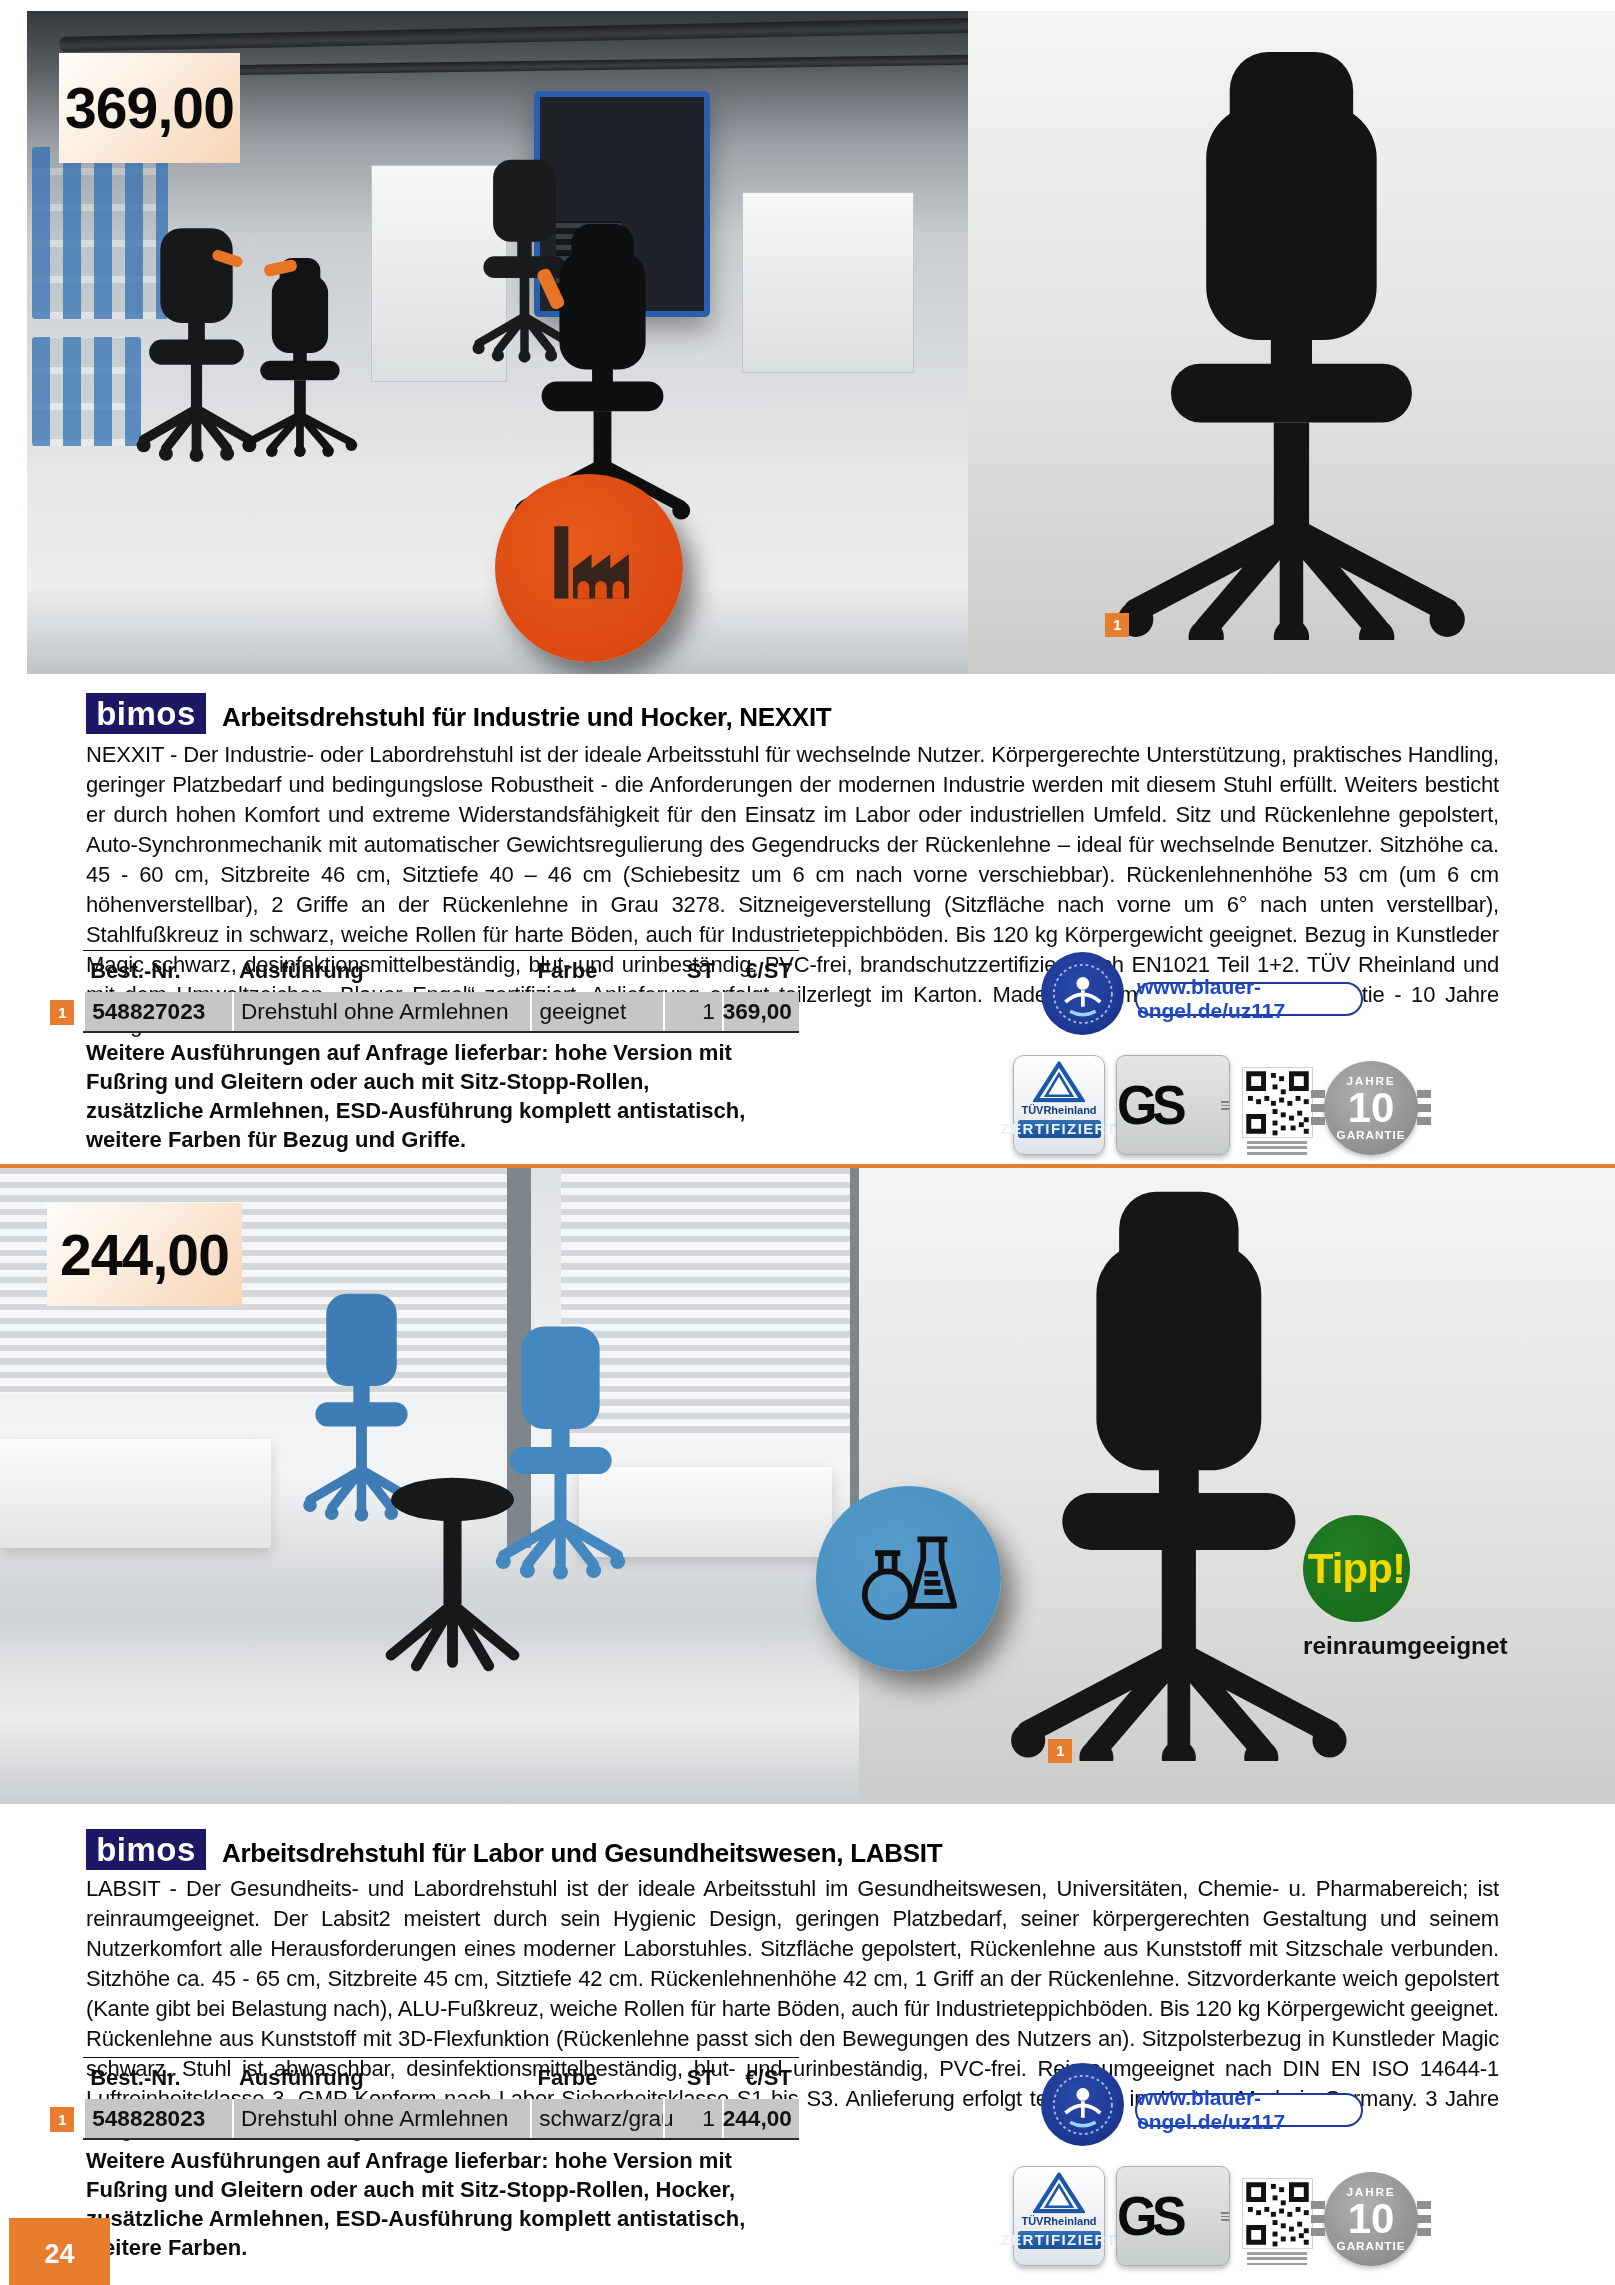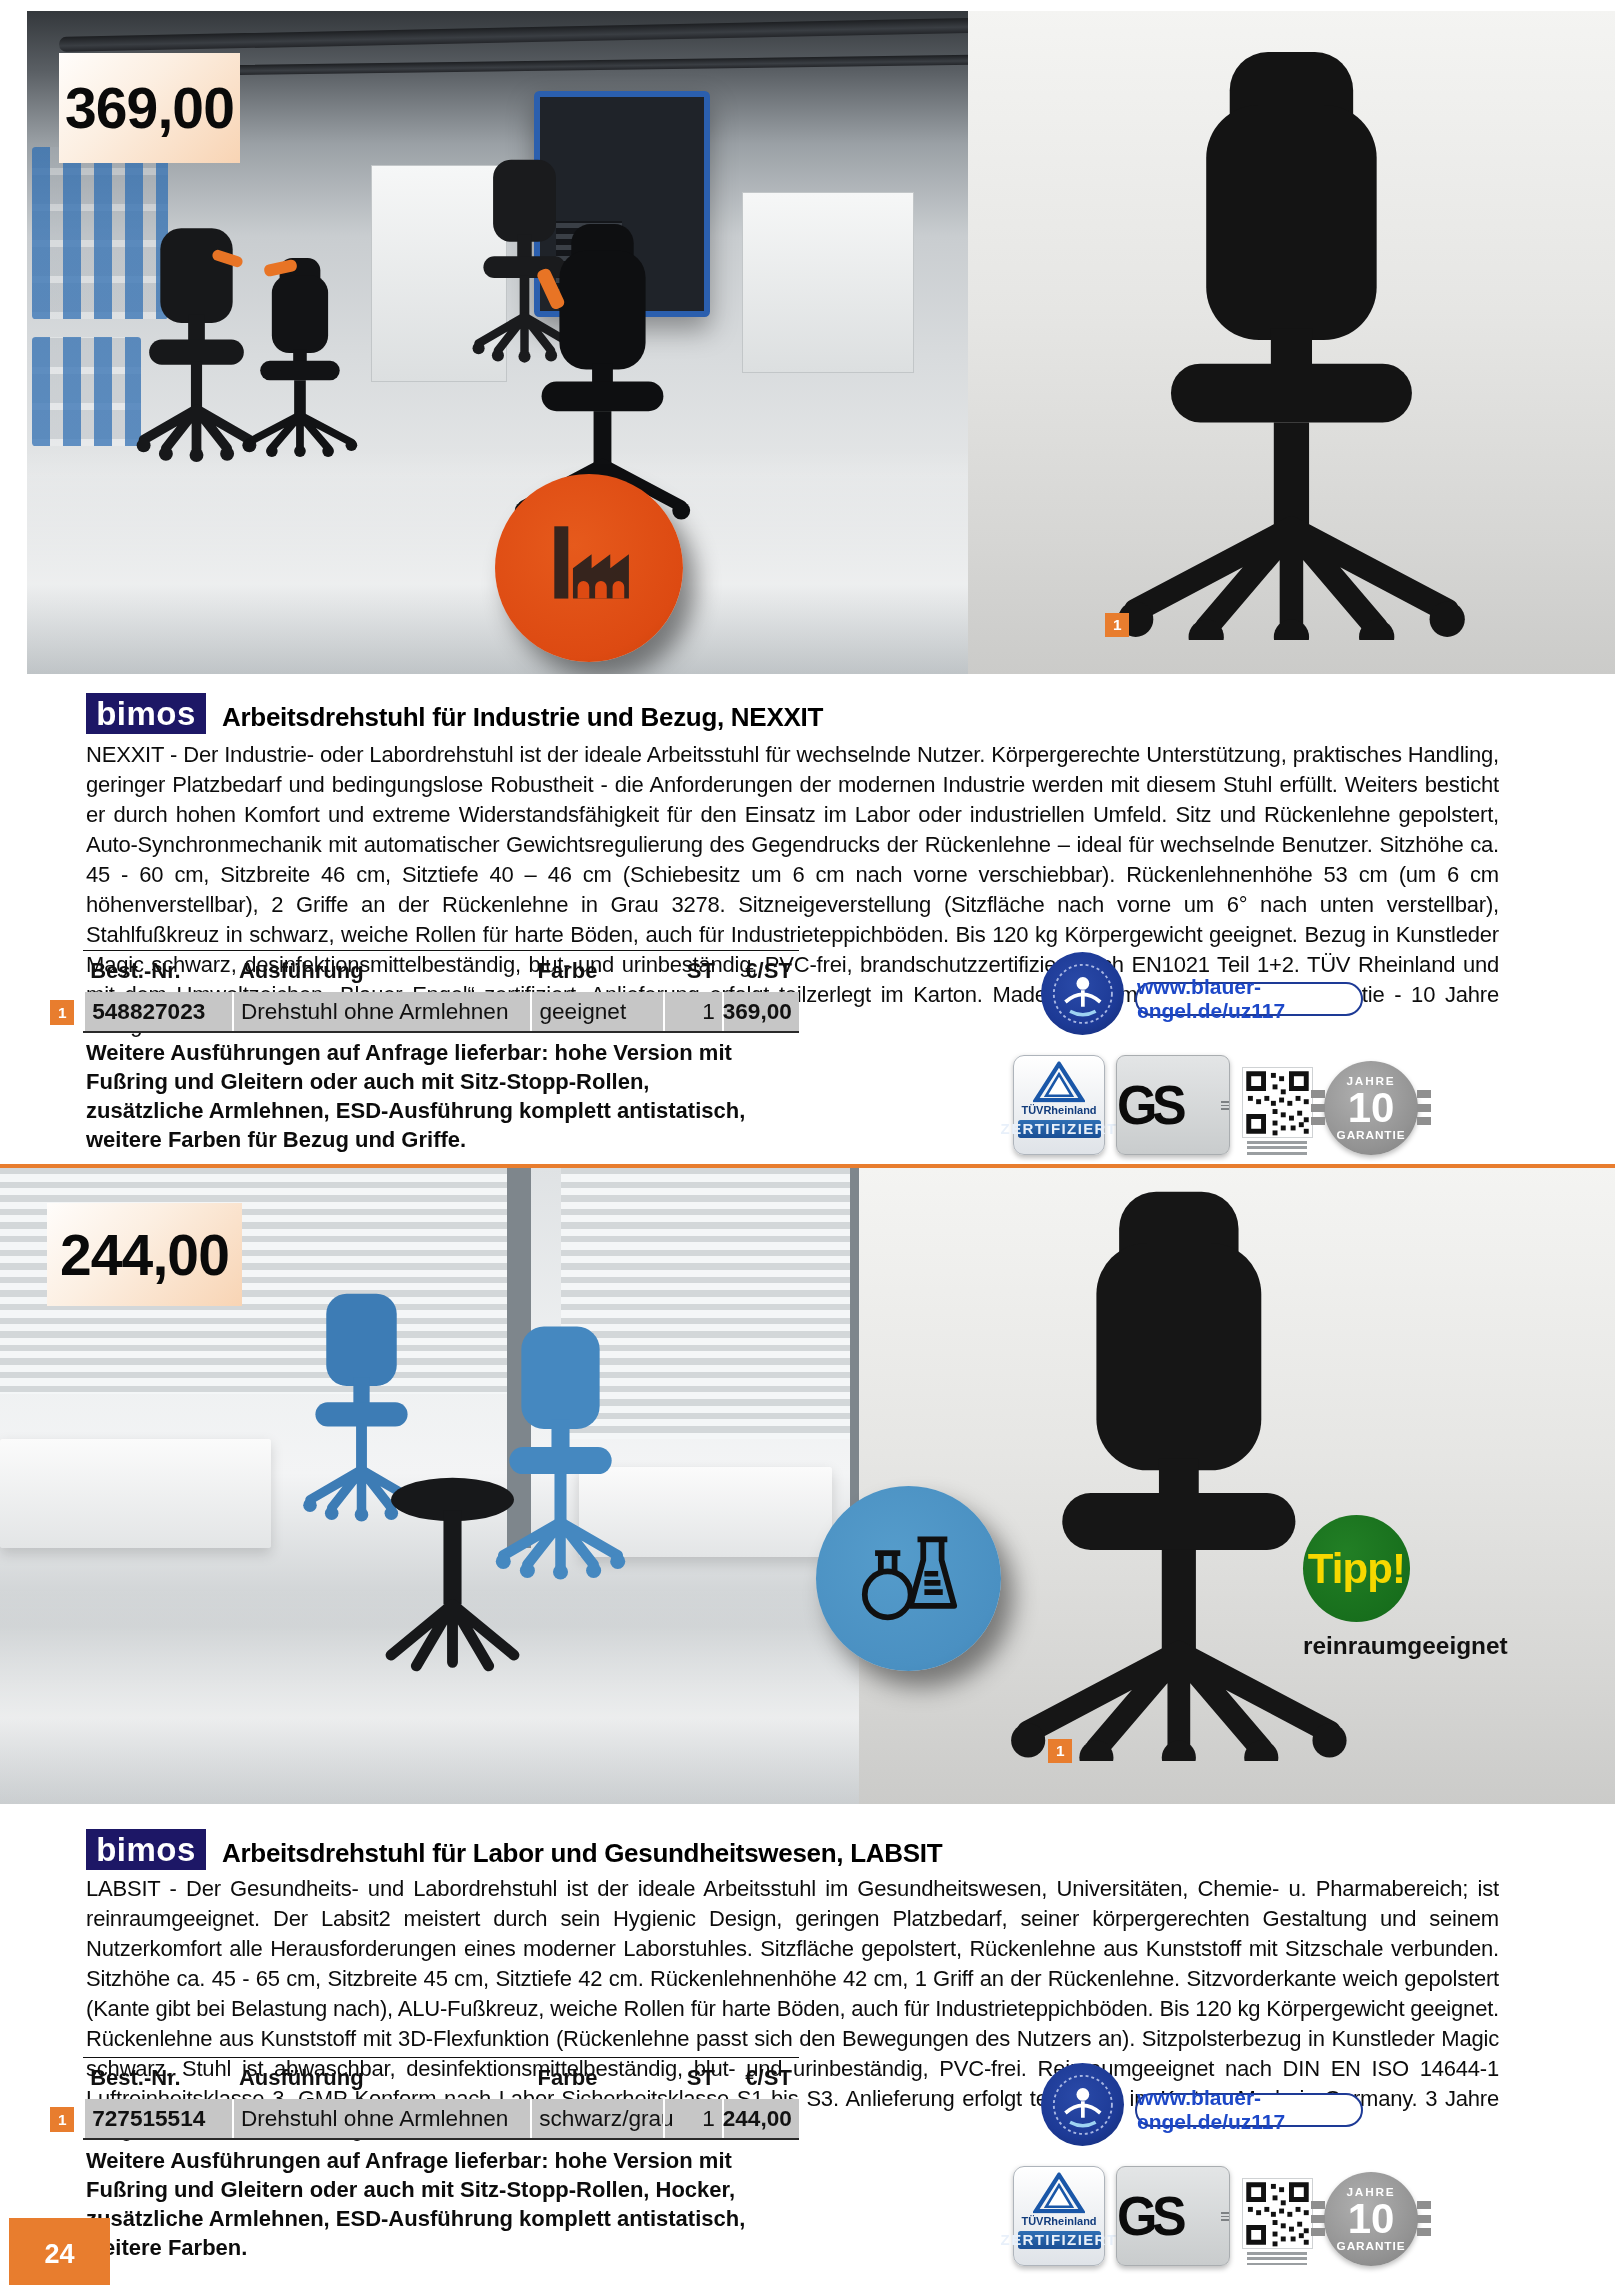--- a/index.html
+++ b/index.html
@@ -269,21 +269,21 @@
         </svg>
     </div>
     <div class="pos-marker" style="left:1078px; top:602px;">
       <span>1</span>
     </div>
   </div>
 
   <div class="brand-logo" style="left:86px; top:693px;">
     <span>bimos</span>
   </div>
-  <div class="product-title" style="left:222px; top:702px;">Arbeitsdrehstuhl für Industrie und Bezug, NEXXIT</div>
+  <div class="product-title" style="left:222px; top:702px;">Arbeitsdrehstuhl für Industrie und Hocker, NEXXIT</div>
   <div class="desc" style="left:86px; top:740px;">NEXXIT - Der Industrie- oder Labordrehstuhl ist der ideale Arbeitsstuhl für wechselnde Nutzer. Körpergerechte Unterstützung, praktisches Handling, geringer Platzbedarf und bedingungslose Robustheit - die Anforderungen der modernen Industrie werden mit diesem Stuhl erfüllt. Weiters besticht er durch hohen Komfort und extreme Widerstandsfähigkeit für den Einsatz im Labor oder industriellen Umfeld. Sitz und Rückenlehne gepolstert, Auto-Synchronmechanik mit automatischer Gewichtsregulierung des Gegendrucks der Rückenlehne – ideal für wechselnde Benutzer. Sitzhöhe ca. 45 - 60 cm, Sitzbreite 46 cm, Sitztiefe 40 – 46 cm (Schiebesitz um 6 cm nach vorne verschiebbar). Rückenlehnenhöhe 53 cm (um 6 cm höhenverstellbar), 2 Griffe an der Rückenlehne in Grau 3278. Sitzneigeverstellung (Sitzfläche nach vorne um 6° nach unten verstellbar), Stahlfußkreuz in schwarz, weiche Rollen für harte Böden, auch für Industrieteppichböden. Bis 120 kg Körpergewicht geeignet. Bezug in Kunstleder Magic schwarz, desinfektionsmittelbeständig, blut- und urinbeständig, PVC-frei, brandschutzzertifiziert nach EN1021 Teil 1+2. TÜV Rheinland und mit dem Umweltzeichen „Blauer Engel“ zertifiziert. Anlieferung erfolgt teilzerlegt im Karton. Made in Germany. 3 Jahre Vollgarantie - 10 Jahre Teilegarantie.</div>
 
   <div class="order-table" style="left:83px; top:950px;">
     <div class="t-row t-head">
       <div class="t-c c1">Best.-Nr.</div>
       <div class="t-c c2">Ausführung</div>
       <div class="t-c c3">Farbe</div>
       <div class="t-c c4">ST</div>
       <div class="t-c c5">€/ST</div>
     </div>
@@ -396,21 +396,21 @@
       <div class="t-c c1">Best.-Nr.</div>
       <div class="t-c c2">Ausführung</div>
       <div class="t-c c3">Farbe</div>
       <div class="t-c c4">ST</div>
       <div class="t-c c5">€/ST</div>
     </div>
     <div class="t-row t-data" style="position:relative;">
       <div class="pos-marker row-pos" style="top:8.1px;">
         <span>1</span>
       </div>
-      <div class="t-c c1">727515514</div>
+      <div class="t-c c1">548828023</div>
       <div class="t-c c2">Drehstuhl ohne Armlehnen</div>
       <div class="t-c c3">schwarz/grau</div>
       <div class="t-c c4">1</div>
       <div class="t-c c5">244,00</div>
     </div>
   </div>
 
   <div class="note" style="left:86px; top:2146px;">Weitere Ausführungen auf Anfrage lieferbar: hohe Version mit Fußring und Gleitern oder auch mit Sitz-Stopp-Rollen, Hocker, zusätzliche Armlehnen, ESD-Ausführung komplett antistatisch, weitere Farben.</div>
 
   <div class="be-logo" style="left:1041px; top:2063px;">

